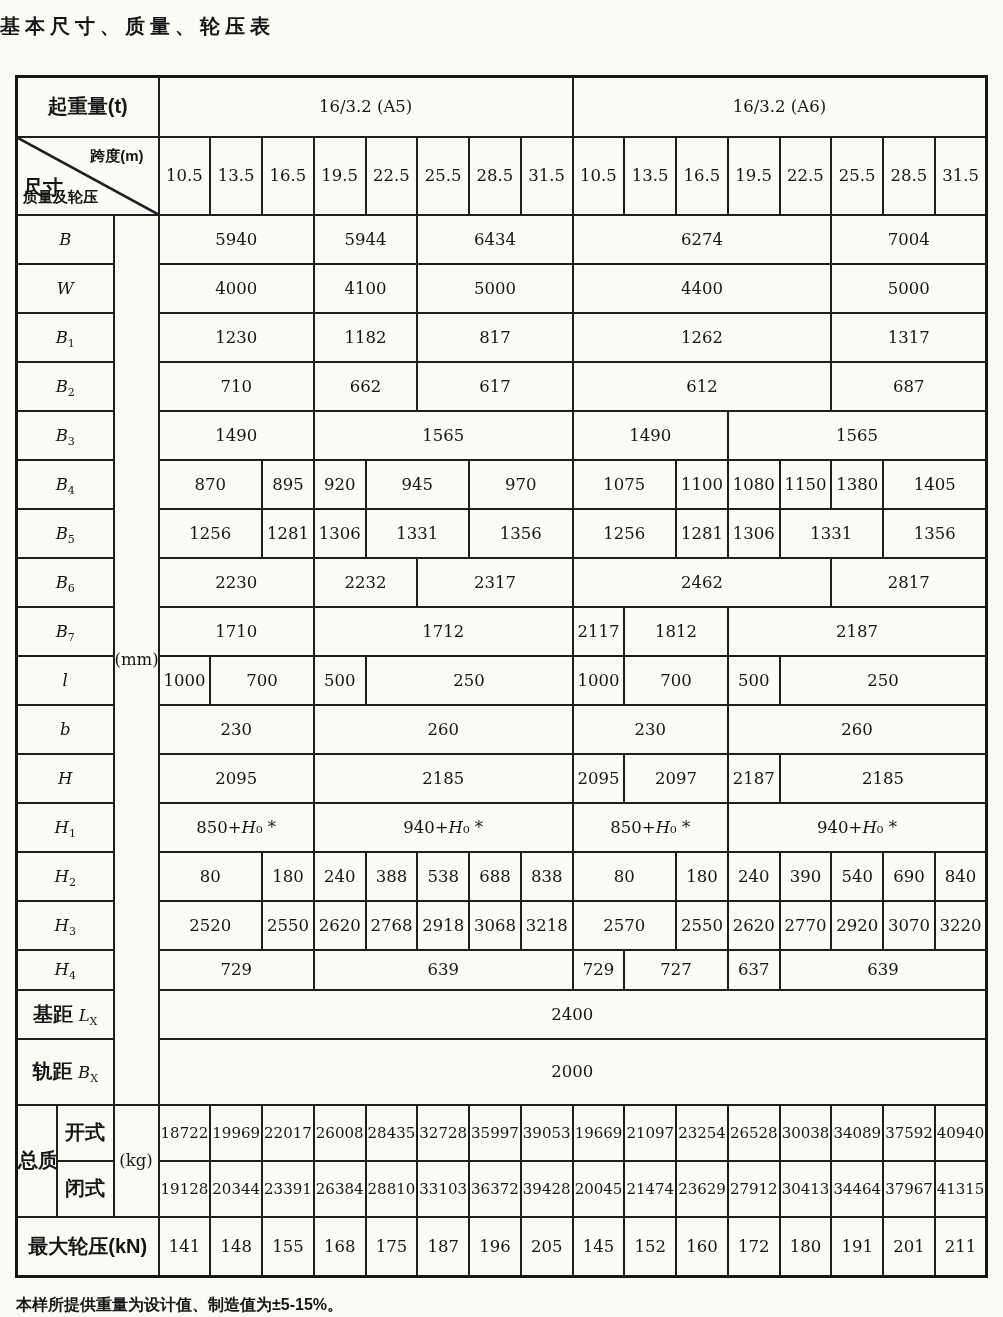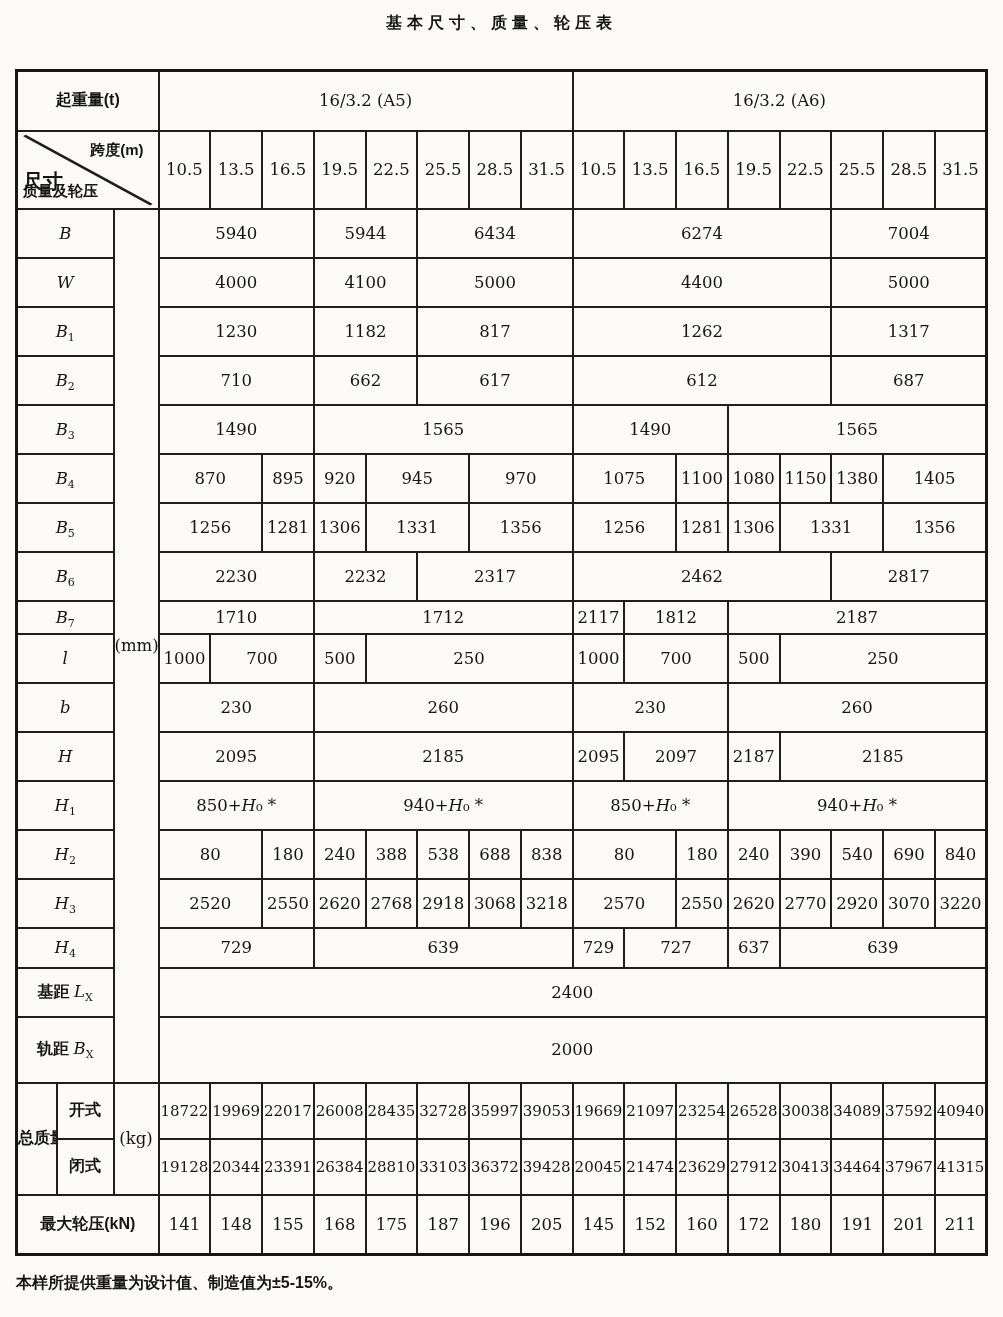--- a/index.html
+++ b/index.html
@@ -5,22 +5,21 @@
   html,body{margin:0;padding:0;}
   body{
     width:1003px;height:1317px;
     background:#fbfaf6;
     color:#151515;
     font-family:"Liberation Sans",sans-serif;
     position:relative;
     overflow:hidden;
   }
   .title{
-    text-align:center;
-    font-size:16px;
+    font-size:20px;
     font-weight:700;
     letter-spacing:5px;
     padding-top:13px;
     margin:0;
   }
   table.spec{
     border-collapse:collapse;
     table-layout:fixed;
     margin:35px 0 0 15px;
     width:970px;
@@ -32,27 +31,27 @@
     vertical-align:middle;
     padding:0;
     font-family:"DejaVu Serif",serif;
     font-size:16.5px;
     overflow:hidden;
     white-space:nowrap;
   }
   td.cjk, .cjk{
     font-family:"Liberation Sans",sans-serif;
     font-weight:600;
-    font-size:16px;
+    font-size:20px;
   }
   .v{ font-family:"DejaVu Serif",serif; font-style:italic; font-weight:400; }
   sub{ font-size:11px; line-height:0; }
   td.small{ font-size:15px; }
   
-  td.corner{ position:relative; padding:0;border-radius:15px; }
+  td.corner{ position:relative; padding:0; }
   .corner-wrap{ position:absolute; inset:0; }
   .corner-wrap svg{ position:absolute; inset:0; width:100%; height:100%; }
   .c-top{ position:absolute; top:9px; right:14px; font-size:15px; font-weight:600;
           font-family:"Liberation Sans",sans-serif;}
   .c-mid{ position:absolute; left:5px; top:36px; font-size:20px; font-weight:600;
           font-family:"Liberation Sans",sans-serif;}
   .c-bot{ position:absolute; left:5px; bottom:7px; font-size:15px; font-weight:600;
           font-family:"Liberation Sans",sans-serif;}
   .footnote{
     margin:17px 0 0 16px;
@@ -174,21 +173,21 @@
         <td colspan="2">1356</td>
       </tr>
       <tr style="height: 49px;">
         <td colspan="2"><i class="v">B</i><sub>6</sub></td>
         <td colspan="3">2230</td>
         <td colspan="2">2232</td>
         <td colspan="3">2317</td>
         <td colspan="5">2462</td>
         <td colspan="3">2817</td>
       </tr>
-      <tr style="height: 33px;">
+      <tr style="height: 49px;">
         <td colspan="2"><i class="v">B</i><sub>7</sub></td>
         <td colspan="3">1710</td>
         <td colspan="5">1712</td>
         <td>2117</td>
         <td colspan="2">1812</td>
         <td colspan="5">2187</td>
       </tr>
       <tr style="height: 49px;">
         <td colspan="2"><i class="v">l</i></td>
         <td>1000</td>

